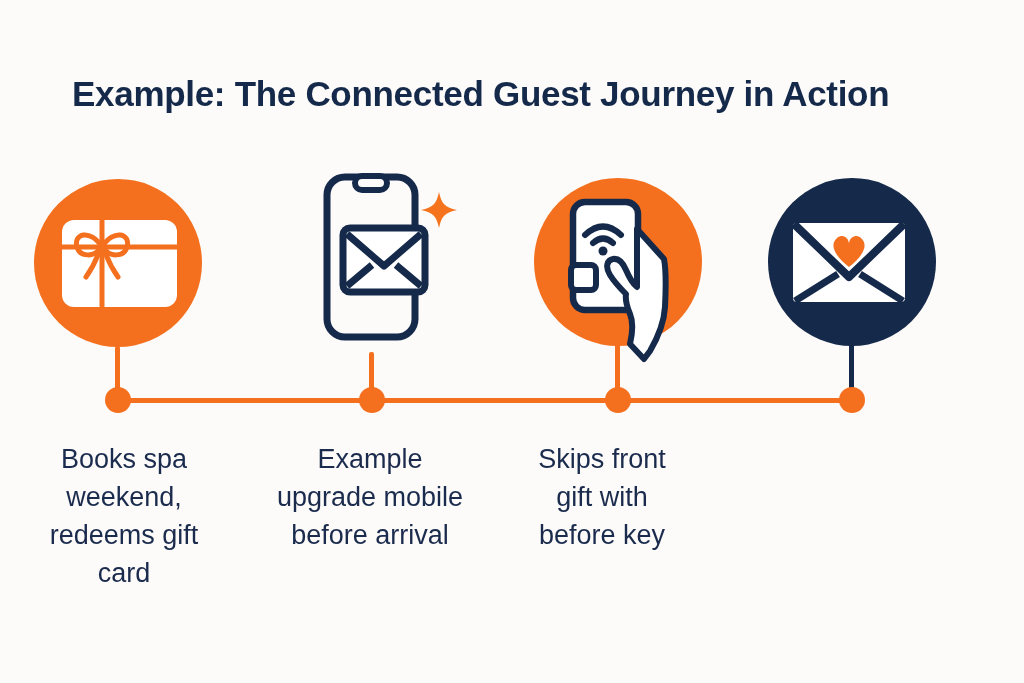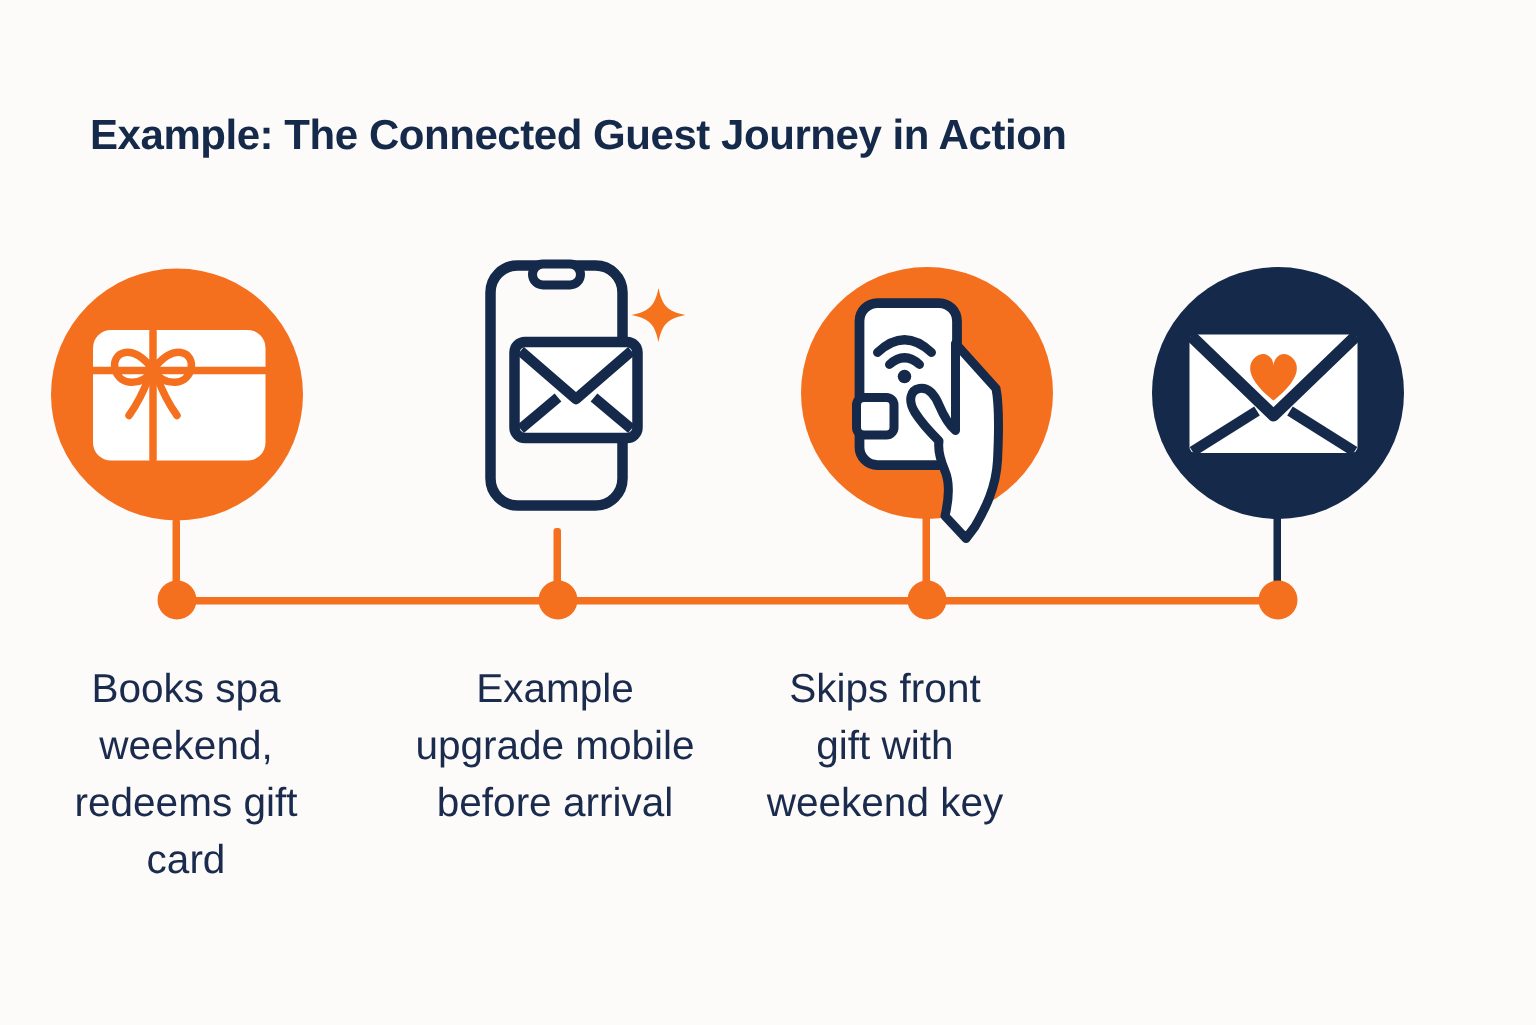--- a/index.html
+++ b/index.html
@@ -2,22 +2,22 @@
 <html><head>
 <meta charset="utf-8">
 <style>
   html,body{margin:0;padding:0;background:#fcfbf9;}
   .stage{
     position:relative;width:1024px;height:683px;overflow:hidden;
     background:#fcfbf9;
     font-family:"Liberation Sans","DejaVu Sans",sans-serif;
   }
   .title{
-    position:absolute;left:60px;top:74px;
-    font-size:28px;font-weight:700;letter-spacing:-0.3px;
+    position:absolute;left:72px;top:74px;
+    font-size:35px;font-weight:700;letter-spacing:-0.3px;
     color:#15294a;white-space:nowrap;
   }
   .icon-wrap{position:absolute;z-index:3;}
   .stem{position:absolute;width:5px;background:#f4701e;z-index:1;border-radius:2px;}
   .stem.navy{background:#15294a;}
   .tl-line{position:absolute;left:118px;top:398px;width:736px;height:5px;background:#f4701e;z-index:1;border-radius:3px;}
   .tl-dot{position:absolute;width:26px;height:26px;border-radius:50%;background:#f4701e;z-index:2;}
   .step-label{
     position:absolute;top:440px;width:280px;text-align:center;z-index:3;
     font-size:27px;line-height:38px;font-weight:500;color:#1a2b4d;
@@ -102,19 +102,19 @@
     <span>Books spa</span>
     <span>weekend,</span>
     <span>redeems gift</span>
     <span>card</span>
   </div>
   <div class="step-label" style="left:230px;">
     <span>Example</span>
     <span>upgrade mobile</span>
     <span>before arrival</span>
   </div>
-  <div class="step-label" style="left:450px;">
+  <div class="step-label" style="left:462px;">
     <span>Skips front</span>
     <span>gift with</span>
-    <span>weekend key</span>
+    <span>before key</span>
   </div>
 
 </div>
 
 </body></html>

